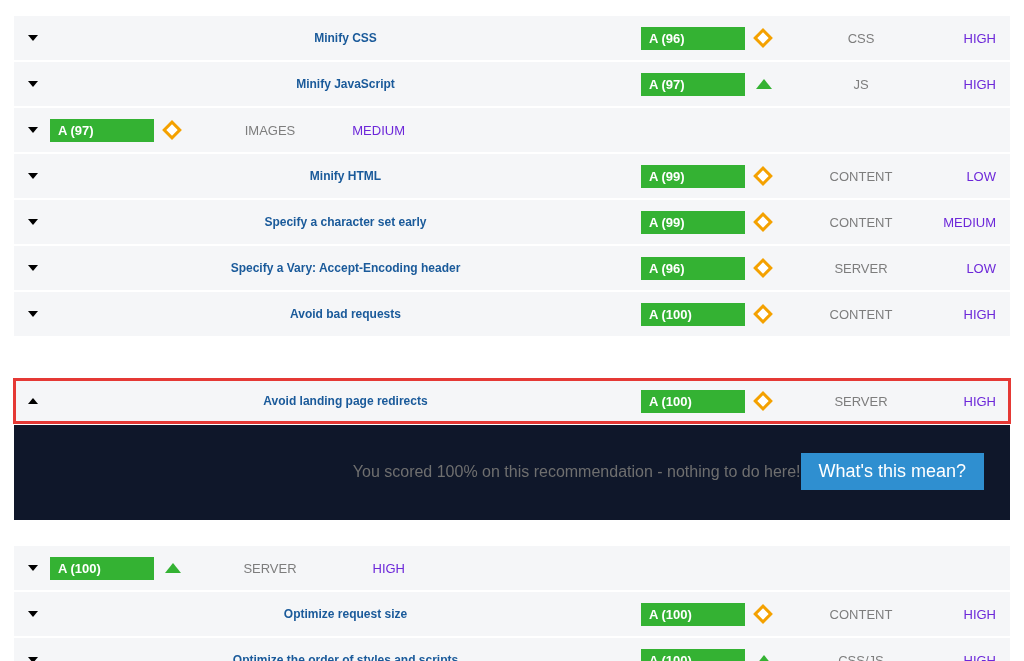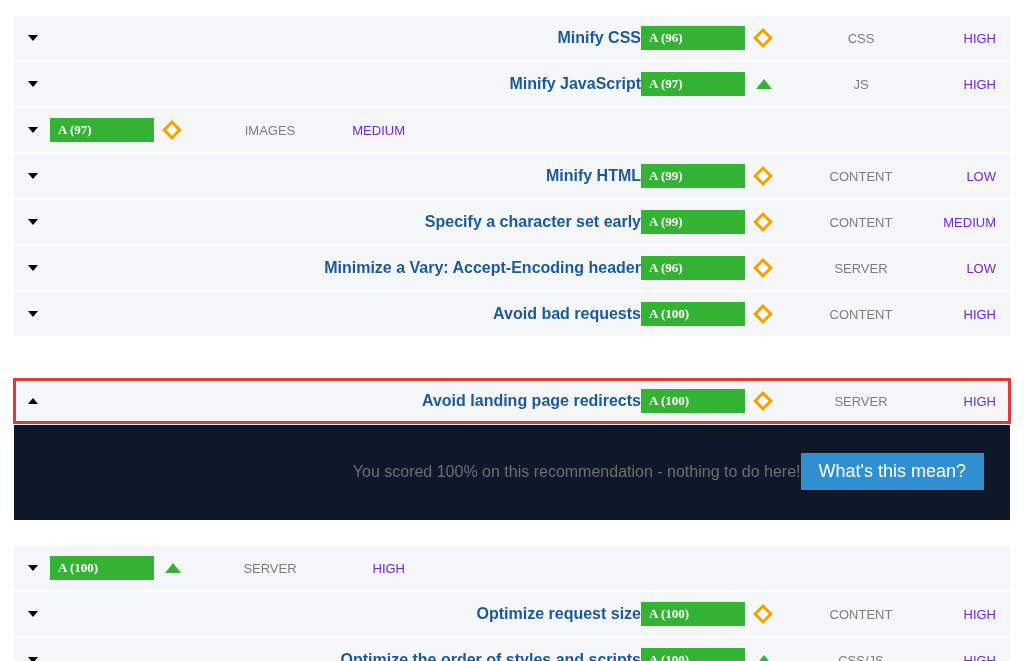--- a/index.html
+++ b/index.html
@@ -32,32 +32,31 @@
       border-right: 5px solid transparent;
       border-top: 6px solid #000;
     }
     .chevron-up {
       border-left: 5px solid transparent;
       border-right: 5px solid transparent;
       border-bottom: 6px solid #000;
     }
     .rec-title {
       flex: 1 1 auto;
-      text-align: right;
+      text-align: center;
       color: #1a5a9a;
       font-weight: 700;
-      font-size: 16px;
+      font-size: 12px;
       cursor: pointer;
       text-decoration: none;
     }
     .grade-cell {
       width: 115px;
       display: flex;
       align-items: center;
-      font-family: Liberation Serif, serif;
     }
     .grade-badge {
       background: #34b233;
       color: #ffffff;
       font-size: 13px;
       font-weight: 600;
       padding: 4px 8px;
       min-width: 104px;
       text-align: left;
     }
@@ -181,21 +180,21 @@
         <div class="grade-badge">A (99)</div>
       </div>
       <div class="icon-cell">
         <div class="diamond-icon"></div>
       </div>
       <div class="type-cell">CONTENT</div>
       <div class="priority-cell">MEDIUM</div>
     </div>
     <div class="rec-row">
       <div class="chevron chevron-down"></div>
-      <a class="rec-title">Minimize a Vary: Accept-Encoding header</a>
+      <a class="rec-title">Specify a Vary: Accept-Encoding header</a>
       <div class="grade-cell">
         <div class="grade-badge">A (96)</div>
       </div>
       <div class="icon-cell">
         <div class="diamond-icon"></div>
       </div>
       <div class="type-cell">SERVER</div>
       <div class="priority-cell">LOW</div>
     </div>
     <div class="rec-row">

